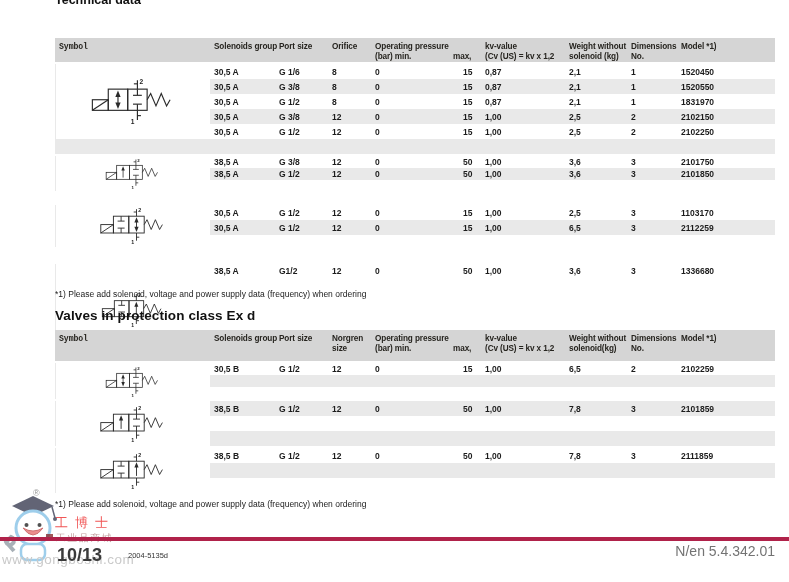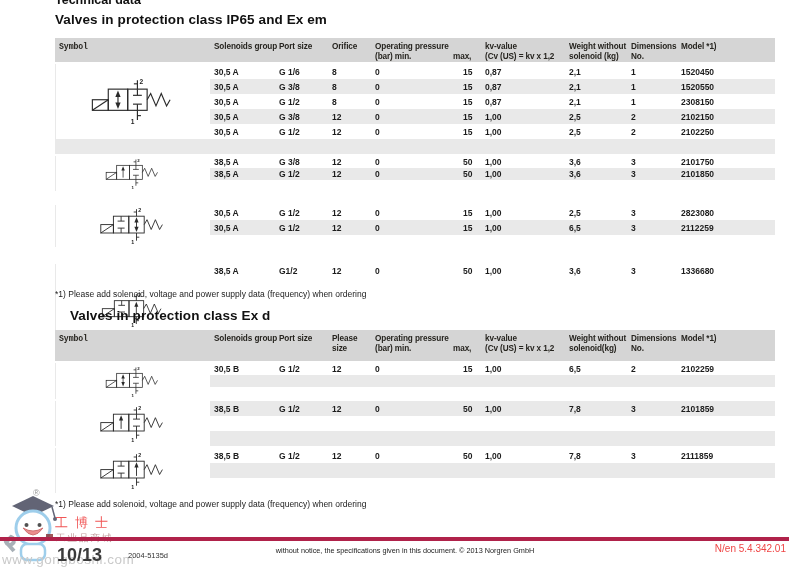--- a/index.html
+++ b/index.html
@@ -33,21 +33,21 @@
   .fullrow{height:var(--rh);}
   .fullrow.gray{background:var(--row-gray,#e9e9e9);}
   .fullrow.white{background:#fff;}
 
   .valve-svg{display:block;}
 
   .rule{position:absolute;left:0;top:537px;width:789px;height:4px;background:var(--maroon,#b0224a);}
   .pg-num{position:absolute;left:57px;top:545px;font-size:18px;font-weight:600;color:#3a3a3a;}
   .doc-code{position:absolute;left:128px;top:551px;font-size:7.5px;color:#333;}
   .policy{position:absolute;left:205px;top:546px;width:400px;text-align:center;font-size:7.3px;line-height:10px;color:#222;}
-  .doc-ref{position:absolute;right:3px;top:543px;font-size:10px;color:#ef4444;}
+  .doc-ref{position:absolute;right:14px;top:543px;font-size:14px;color:#737373;}
 
   .wm{position:absolute;left:0;top:480px;width:170px;height:100px;pointer-events:none;}
   .wm-reg{position:absolute;left:33px;top:8px;font-size:9px;color:#9a9a9a;}
   .wm-brand{position:absolute;left:55px;top:22px;font-size:13px;color:#ef4444;letter-spacing:7px;opacity:.9;margin-top:12px;}
   .wm-sub{position:absolute;left:46px;top:52px;font-size:9.5px;color:#c39f9f;letter-spacing:2px;}
   .wm-sub .badge{display:inline-block;width:7px;height:7px;background:#8a3030;margin-right:3px;opacity:.8;}
   .wm-url{position:absolute;left:2px;top:72px;font-size:13.5px;color:#c9c9c9;letter-spacing:.5px;}
   .mascot{position:absolute;left:2px;top:10px;opacity:.85;}
 </style>
 </head>
@@ -124,21 +124,20 @@
         <use href="#blockT-left"></use>
         <use href="#arr1-right"></use>
       </g>
   </defs>
 </svg>
 
 <div class="page">
 
   <div class="cutoff-title">Technical data</div>
 
-  <div class="sect-title" style="top:12px;">Valves in protection class IP65 and Ex em</div>
 
   <div class="tbl" style="top:38px;">
     <div class="thead" style="height:24px;">
         <div class="hcell symcol">
           <div class="hl1">Symbol</div>
           <div class="hl2"></div>
         </div>
         <div class="hcell c0">
           <div class="hl1">Solenoids group</div>
           <div class="hl2"></div>
@@ -209,21 +208,21 @@
             </div>
             <div class="trow white">
               <div class="tcell c0">30,5 A</div>
               <div class="tcell c1">G 1/2</div>
               <div class="tcell c2">8</div>
               <div class="tcell c3">0</div>
               <div class="tcell c4">15</div>
               <div class="tcell c5">0,87</div>
               <div class="tcell c6">2,1</div>
               <div class="tcell c7">1</div>
-              <div class="tcell c8">2308150</div>
+              <div class="tcell c8">1831970</div>
             </div>
             <div class="trow gray">
               <div class="tcell c0">30,5 A</div>
               <div class="tcell c1">G 3/8</div>
               <div class="tcell c2">12</div>
               <div class="tcell c3">0</div>
               <div class="tcell c4">15</div>
               <div class="tcell c5">1,00</div>
               <div class="tcell c6">2,5</div>
               <div class="tcell c7">2</div>
@@ -294,21 +293,21 @@
         <div class="rows">
             <div class="trow white">
               <div class="tcell c0">30,5 A</div>
               <div class="tcell c1">G 1/2</div>
               <div class="tcell c2">12</div>
               <div class="tcell c3">0</div>
               <div class="tcell c4">15</div>
               <div class="tcell c5">1,00</div>
               <div class="tcell c6">2,5</div>
               <div class="tcell c7">3</div>
-              <div class="tcell c8">2823080</div>
+              <div class="tcell c8">1103170</div>
             </div>
             <div class="trow gray">
               <div class="tcell c0">30,5 A</div>
               <div class="tcell c1">G 1/2</div>
               <div class="tcell c2">12</div>
               <div class="tcell c3">0</div>
               <div class="tcell c4">15</div>
               <div class="tcell c5">1,00</div>
               <div class="tcell c6">6,5</div>
               <div class="tcell c7">3</div>
@@ -344,38 +343,38 @@
       </div>
       <div style="--rh:14px;">
           <div class="fullrow gray"></div>
           <div class="fullrow white"></div>
         </div>
     </div>
   </div>
 
   <div class="footnote" style="top:289px;">*1) Please add solenoid, voltage and power supply data (frequency) when ordering</div>
 
-  <div class="sect-title" style="top:308px;margin-left:15px;">Valves in protection class Ex d</div>
+  <div class="sect-title" style="top:308px;">Valves in protection class Ex d</div>
 
   <div class="tbl" style="top:330px;">
     <div class="thead" style="height:31px;">
         <div class="hcell symcol">
           <div class="hl1">Symbol</div>
           <div class="hl2"></div>
         </div>
         <div class="hcell c0">
           <div class="hl1">Solenoids group</div>
           <div class="hl2"></div>
         </div>
         <div class="hcell c1">
           <div class="hl1">Port size</div>
           <div class="hl2"></div>
         </div>
         <div class="hcell c2">
-          <div class="hl1">Please</div>
+          <div class="hl1">Norgren</div>
           <div class="hl2">size</div>
         </div>
         <div class="hcell c3">
           <div class="hl1">Operating pressure</div>
           <div class="hl2">(bar) min.</div>
         </div>
         <div class="hcell c4">
           <div class="hl1"></div>
           <div class="hl2">max,</div>
         </div>
@@ -553,17 +552,16 @@
     <div class="wm-reg">®</div>
     <div class="wm-brand">工博士</div>
     <div class="wm-sub"><span class="badge"></span><span>工业品商城</span></div>
     <div class="wm-url">www.gongboshi.com</div>
   </div>
 
   <div class="rule"></div>
   <div class="pg-num">10/13</div>
   <div class="doc-code">2004-5135d</div>
   <div class="policy">
-    <div>without notice, the specifications given in this document. © 2013 Norgren GmbH</div>
   </div>
   <div class="doc-ref">N/en 5.4.342.01</div>
 
 </div>
 
 </body></html>

